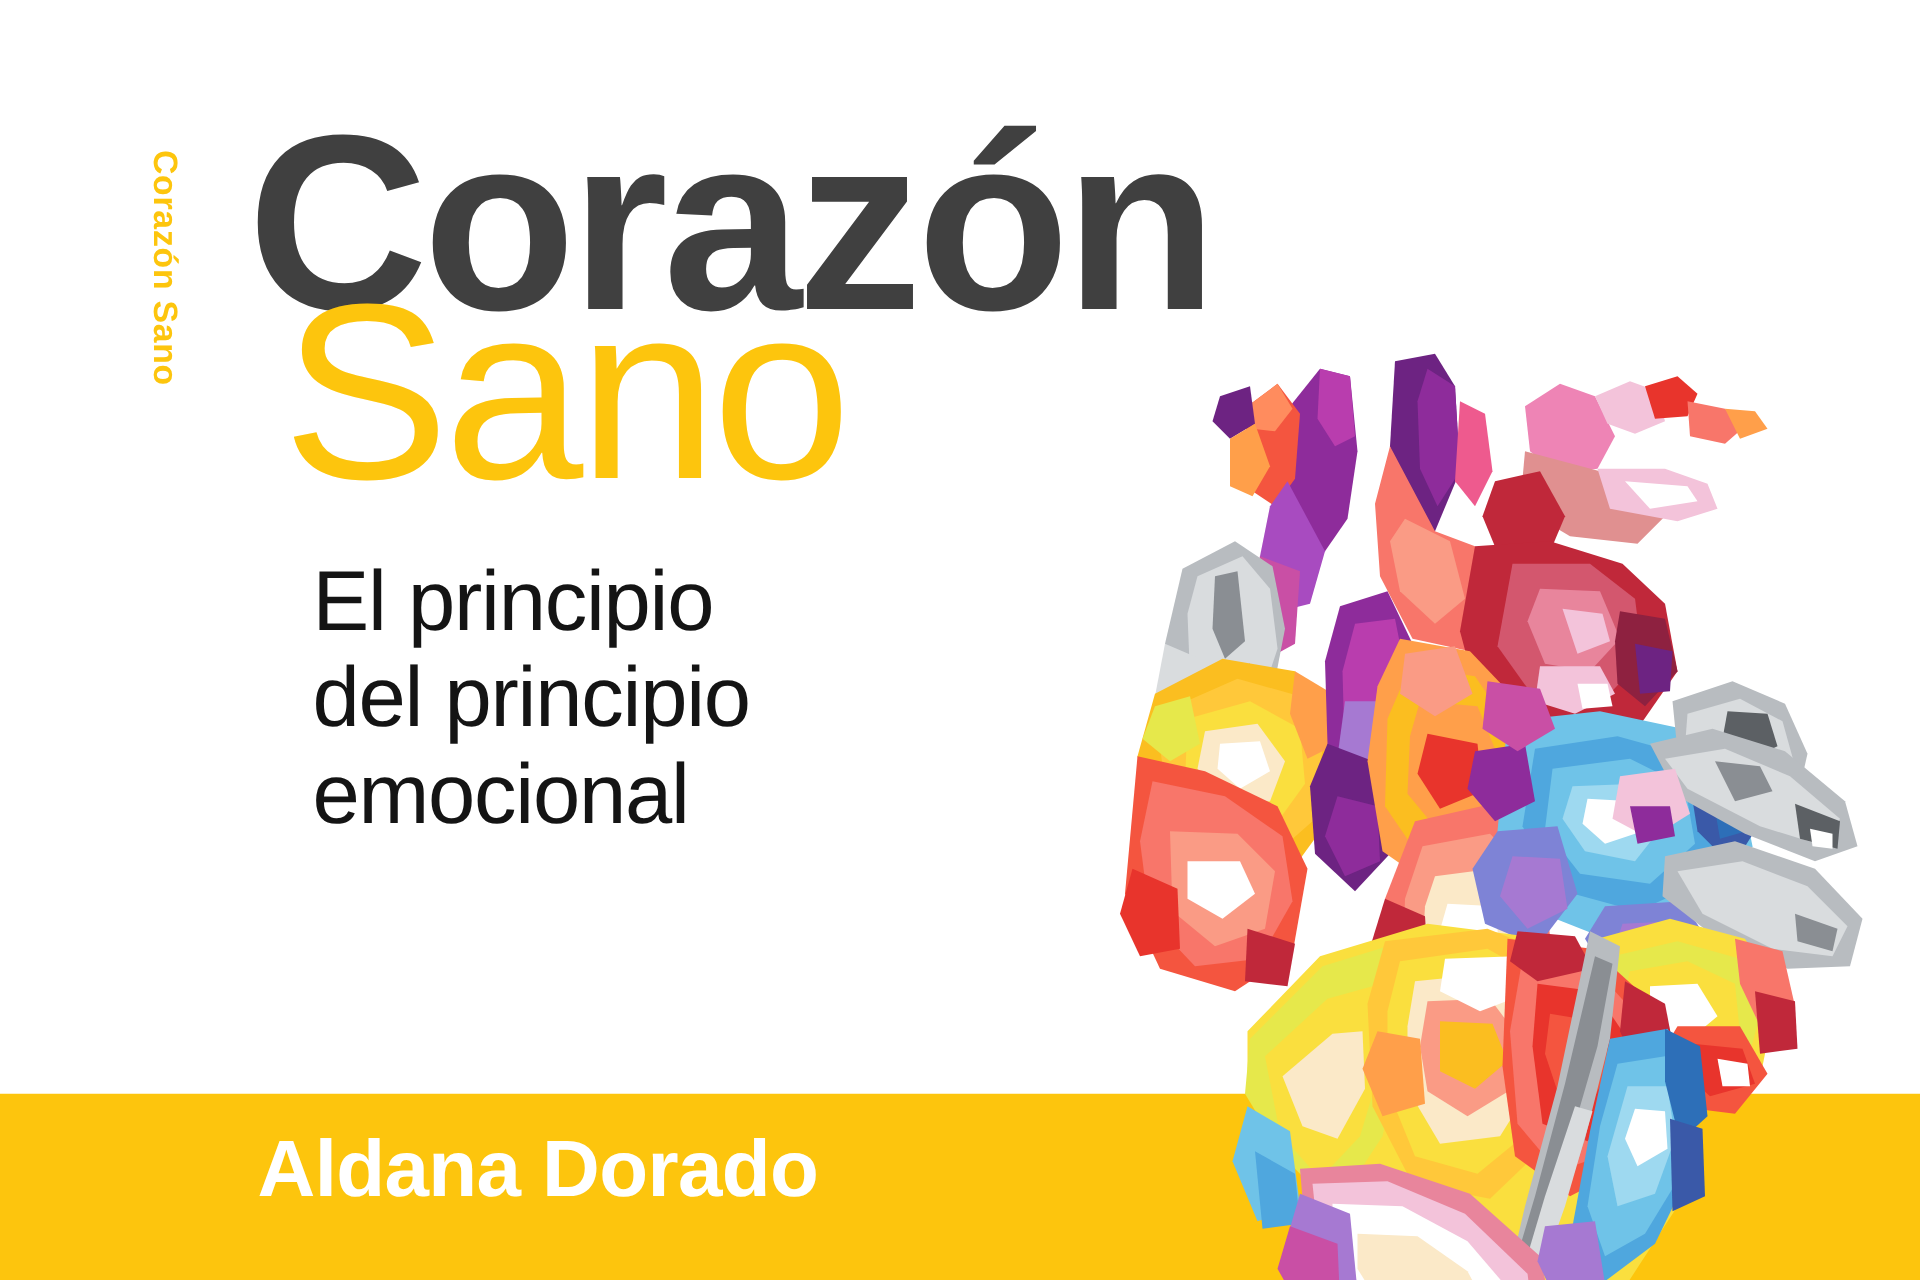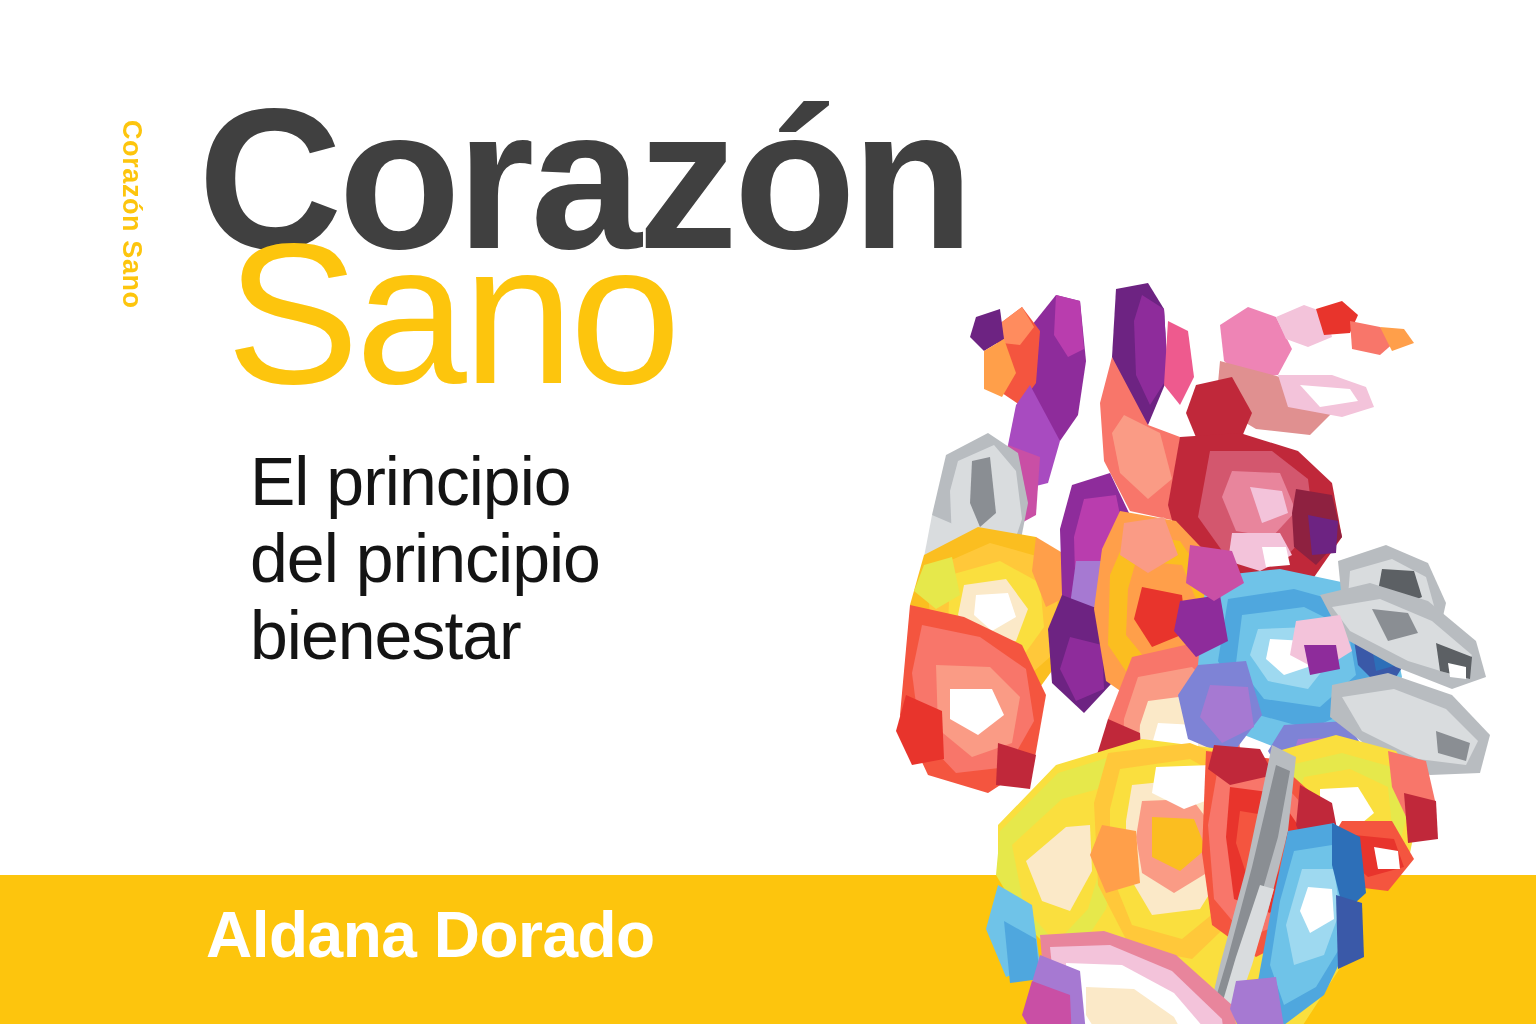--- a/index.html
+++ b/index.html
@@ -320,18 +320,18 @@
   <div id="spine-text">Corazón Sano</div>
 
   <div id="title-block">
     <div id="title-line-1">Corazón</div>
     <div id="title-line-2">Sano</div>
   </div>
 
   <div id="subtitle">
     <div>El principio</div>
     <div>del principio</div>
-    <div>bienestar</div>
+    <div>emocional</div>
   </div>
 
   <div id="author-name">Aldana Dorado</div>
 
 </div>
 
 </body></html>

